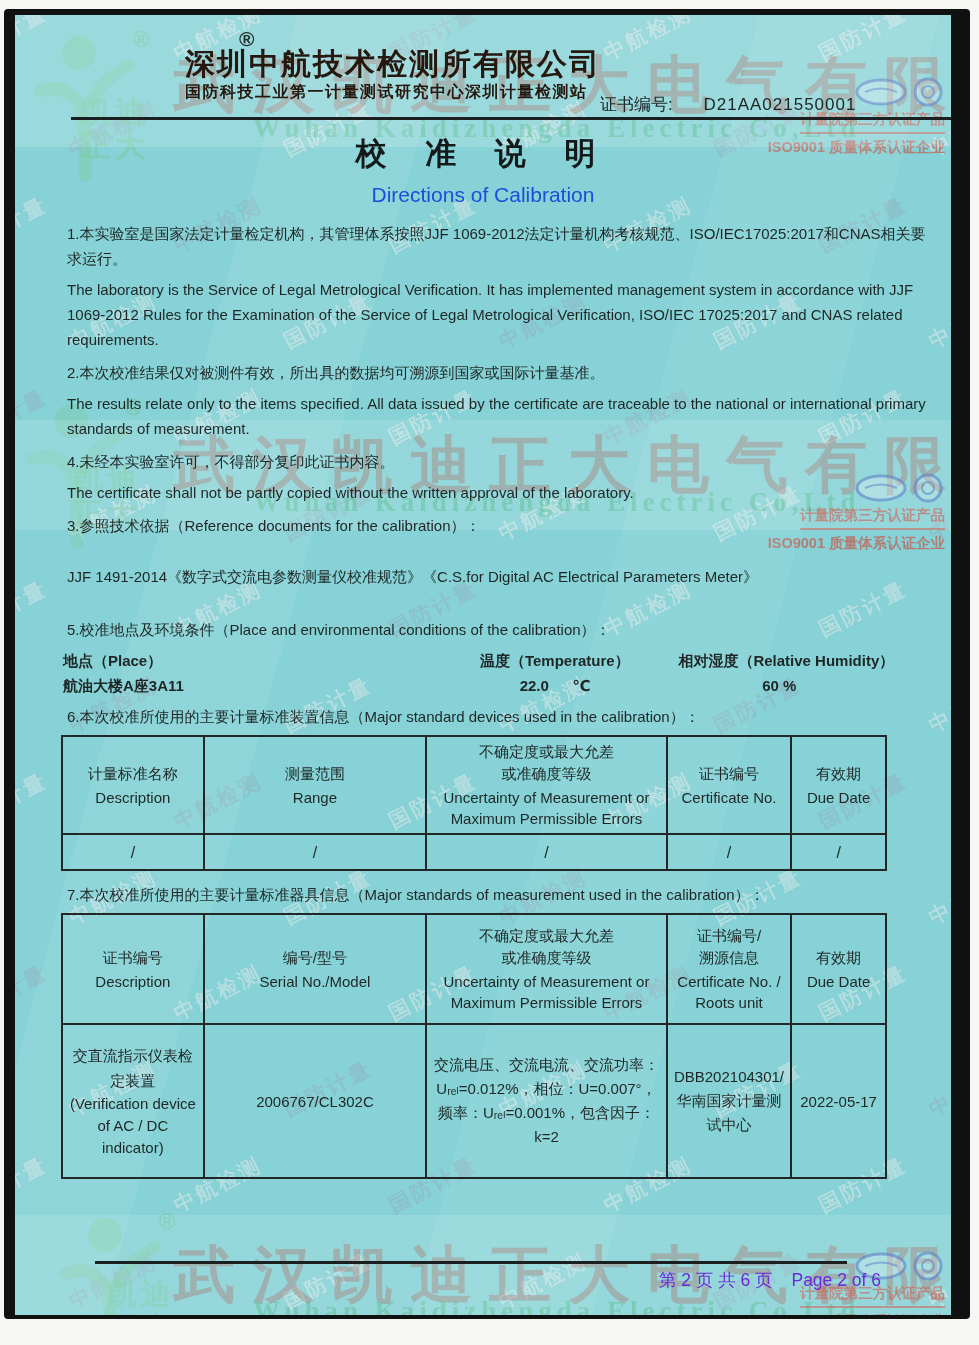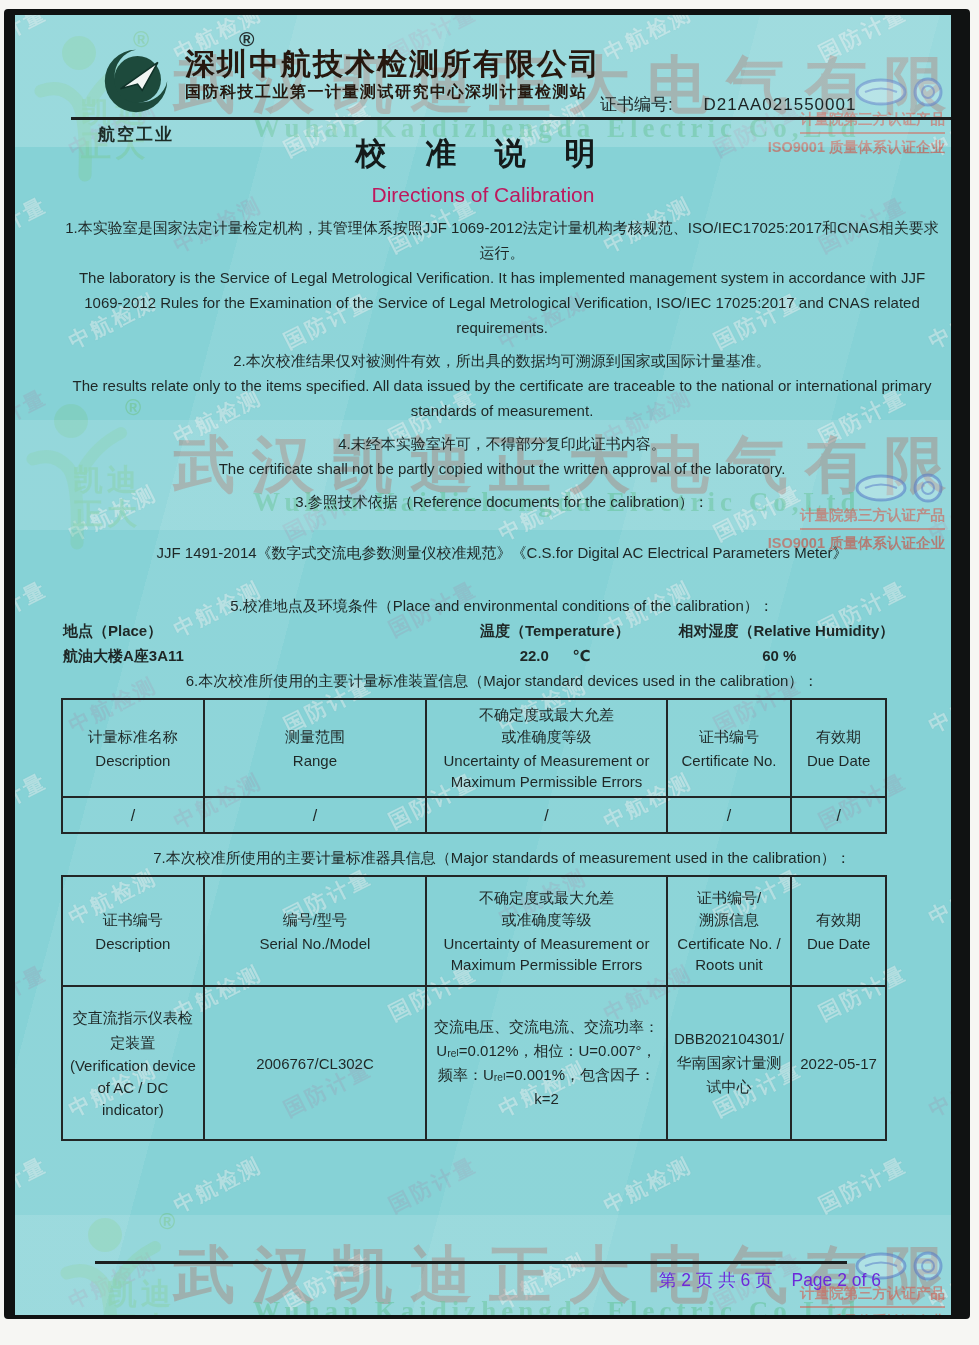--- a/index.html
+++ b/index.html
@@ -82,24 +82,24 @@
   .c-name{font-size:30px;font-weight:bold;color:#26180f;letter-spacing:2px;line-height:34px;}
   .c-sub1{font-size:16px;font-weight:bold;color:#26180f;letter-spacing:7.5px;line-height:24px;margin-top:2px;}
   .c-sub2{font-size:16px;font-weight:bold;color:#26180f;letter-spacing:1.5px;line-height:22px;}
   .certno{position:absolute;left:585px;top:78px;z-index:4;font-size:17px;color:#1c2424;}
   .certno-val{margin-left:26px;letter-spacing:1px;}
   .header-rule{position:absolute;left:56px;top:102px;width:886px;height:0;border-top:3px solid #1c1f1f;z-index:4;}
   .title-zh{
     position:absolute;left:0;top:118px;width:100%;text-align:center;z-index:4;
     font-size:31px;font-weight:600;letter-spacing:15px;color:#141a1a;
   }
-  .title-en{position:absolute;left:0;top:168px;width:100%;text-align:center;z-index:4;font-size:21px;color:#be185d;}
+  .title-en{position:absolute;left:0;top:168px;width:100%;text-align:center;z-index:4;font-size:21px;color:#1d4ed8;}
   
   .content{position:absolute;left:46px;top:200px;width:882px;z-index:4;font-size:15px;line-height:25px;}
-  .content p{margin:0;text-align:center;}
+  .content p{margin:6px;}
   .g8{margin-top:8px !important;}
   .ref{margin-top:26px !important;}
   .sec5{margin-top:28px !important;}
   .env-row{position:relative;height:25px;font-weight:bold;}
   .env-row span{position:absolute;white-space:nowrap;}
   .e-place{left:2px;} .e-temp{left:47.5%;} .e-hum{left:70%;}
   .vals .e-place{left:2px;} .e-temp2{left:52%;} .e-unit{left:58%;} .e-hum2{left:79.5%;}
   .sec6{margin-top:1px;}
   .sec7{margin-top:11px !important;}
   table{
@@ -277,28 +277,20 @@
           </svg>
         <svg width="34" height="30" viewBox="0 0 34 30">
             <circle cx="17" cy="15" r="13" fill="rgba(255,255,255,.2)" stroke="rgba(60,100,190,.55)" stroke-width="3"></circle>
             <circle cx="17" cy="15" r="6" stroke="rgba(60,100,190,.5)" stroke-width="2" fill="none"></circle>
           </svg>
       </div>
       <div><span class="cw-l1">计量院第三方认证产品</span></div>
       <div class="cw-l2">ISO9001 质量体系认证企业</div>
     </div>
 
-    <div class="avic">
-      <svg width="78" height="72" viewBox="0 0 100 92">
-        <path d="M50 6 A40 40 0 1 0 90 46 A34 34 0 1 1 50 6 Z" fill="#1d4a3c"></path>
-        <circle cx="52" cy="44" r="30" fill="#1d4a3c"></circle>
-        <polygon points="30,56 78,22 58,58 52,50" fill="#f2f6f4" stroke="#10332a" stroke-width="2"></polygon>
-      </svg>
-      <div class="avic-brand">航空工业</div>
-    </div>
     <span class="reg-top">®</span>
     <div class="company">
       <div class="c-name">深圳中航技术检测所有限公司</div>
       <div class="c-sub2">国防科技工业第一计量测试研究中心深圳计量检测站</div>
     </div>
     <div class="certno">
       <span>证书编号:</span>
       <span class="certno-val">D21AA021550001</span>
     </div>
     <div class="header-rule"></div>

